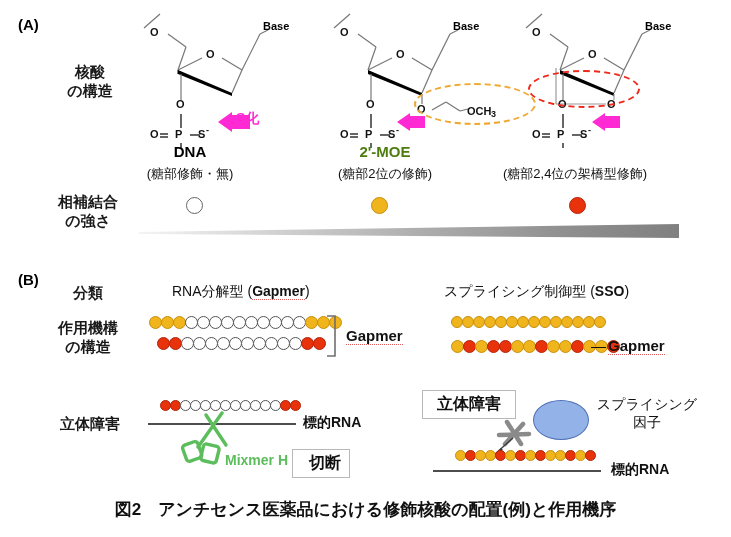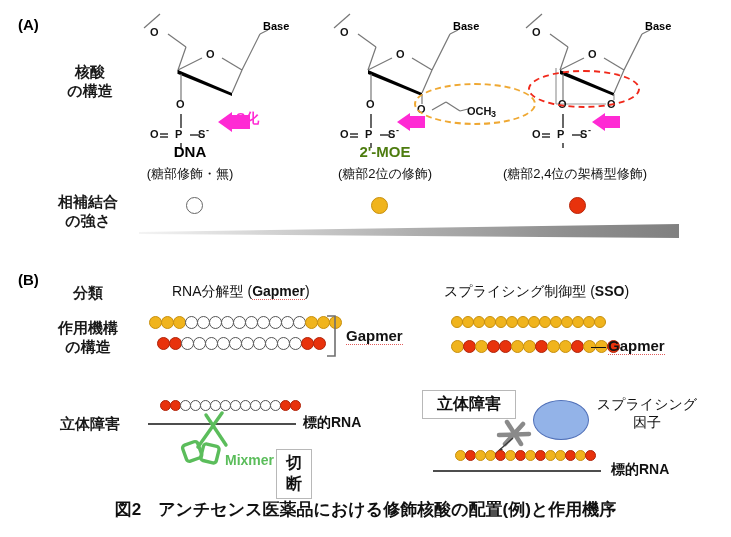--- a/index.html
+++ b/index.html
@@ -400,21 +400,21 @@
 
   <svg class="abs" width="62" height="58" style="left:176px; top:411px;">
     <g stroke="#5bbd5b" stroke-width="3.4" fill="none" stroke-linejoin="round" stroke-linecap="round">
       <path d="M46,2 L22,36"></path>
       <path d="M30,4 L50,34"></path>
       <rect x="8" y="32" width="16" height="17" rx="3" transform="rotate(-20 16 40)"></rect>
       <rect x="26" y="34" width="16" height="17" rx="3" transform="rotate(14 34 42)"></rect>
     </g>
   </svg>
   <div class="abs rnaseh-lbl" style="left:225px; top:452px;">Mixmer H</div>
-  <div class="abs boxed" style="left:276px; top:449px; width:36px;">切断</div>
+  <div class="abs boxed" style="left:292px; top:449px; width:58px;text-align:right;">切断</div>
 
   <div class="abs boxed" style="left:422px; top:390px; width:94px;">立体障害</div>
 
   <div class="abs" style="left:533px; top:400px; width:54px; height:38px; border-radius:50%; background:#93b3e8; border:1.5px solid #5070b8;"></div>
   <div class="abs splice-lbl" style="left:592px; top:396px; width:110px; white-space:pre-line;">スプライシング
 因子</div>
 
   <svg class="abs" width="56" height="52" style="left:487px; top:418px;">
     <g stroke="#8a8a8a" stroke-width="4.5" stroke-linecap="round">
       <line x1="20" y1="4" x2="34" y2="26"></line>

